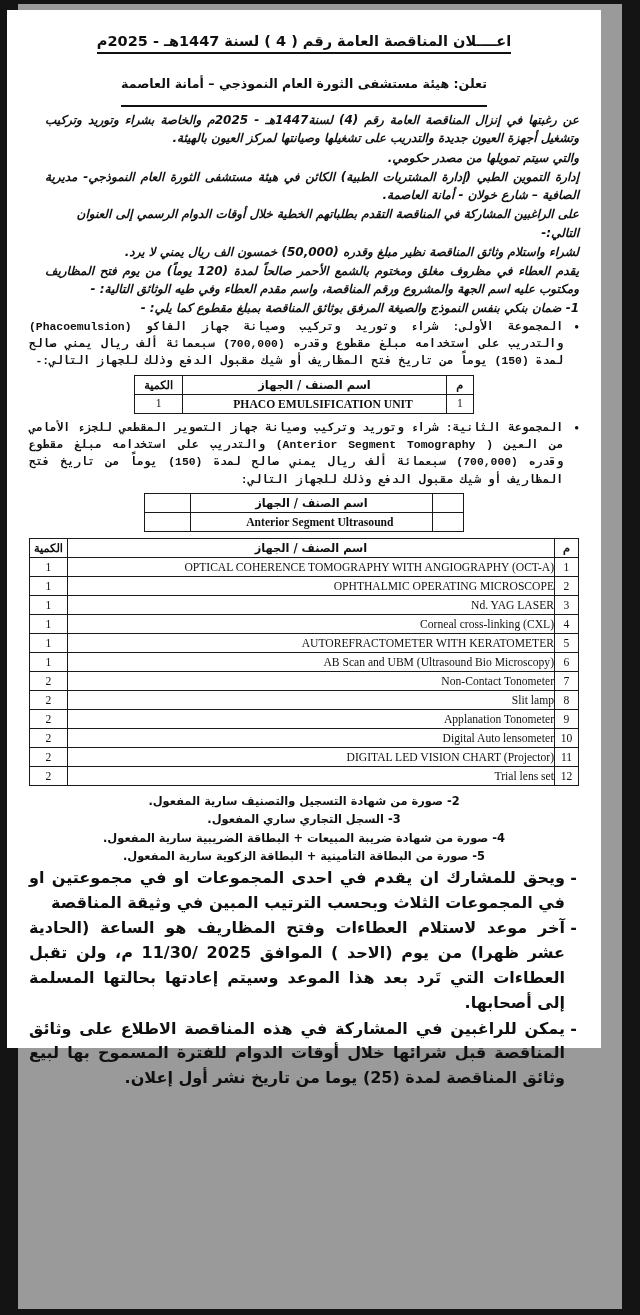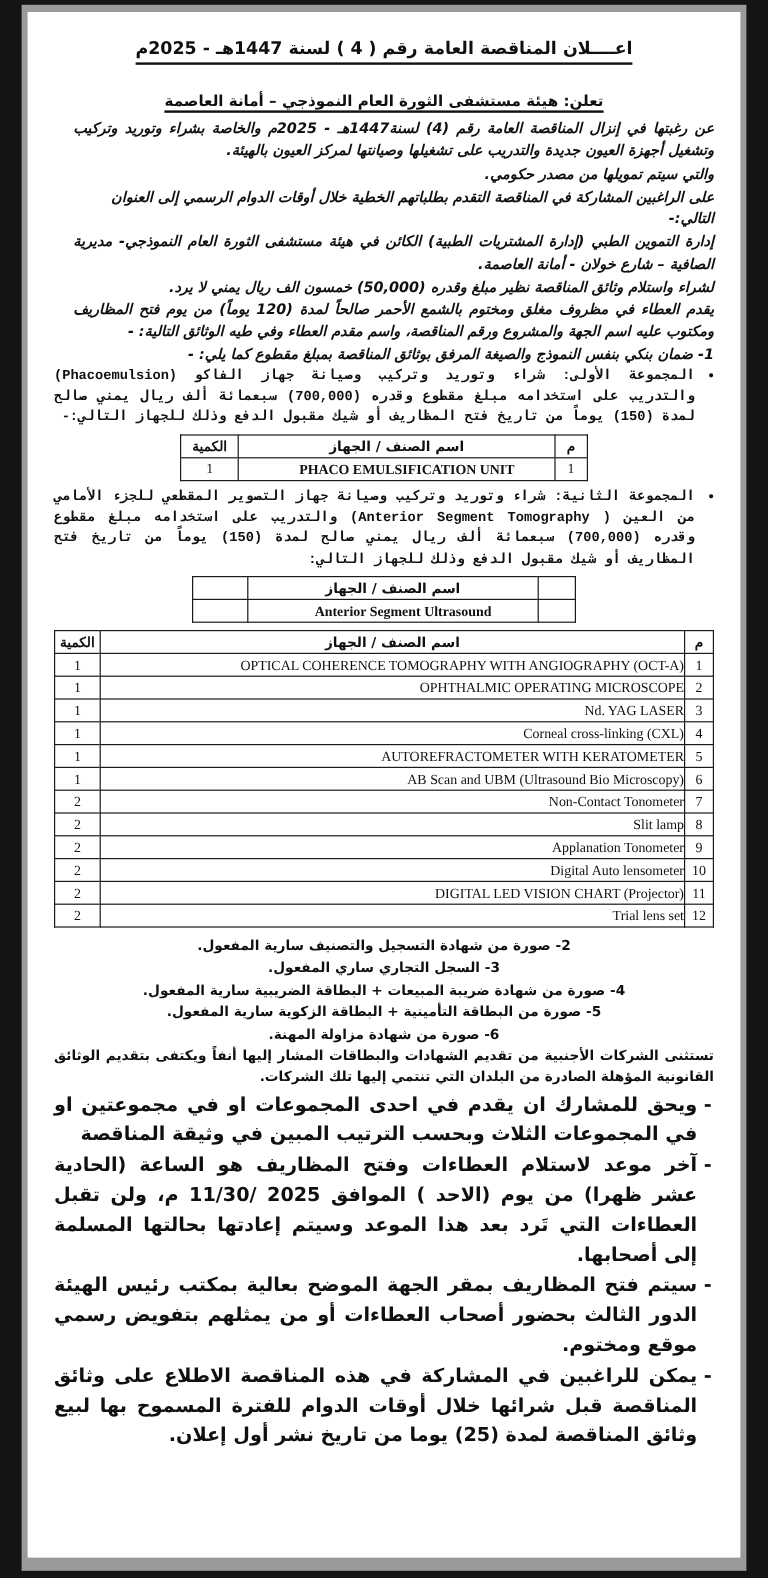--- a/index.html
+++ b/index.html
@@ -22,23 +22,23 @@
   }
   .frame-gray {
     position: absolute;
     left: 18px; top: 4px;
     width: 604px;
     height: 1305px;
     background: #9a9a9a;
   }
   .page {
     position: absolute;
-    left: 23px; top: 10px;
+    left: 7px; top: 10px;
     width: 594px;
-    height: 1288px;
+    height: 1038px;
     background: #ffffff;
     box-sizing: border-box;
     padding: 8px 22px 6px 22px;
     direction: rtl;
     text-align: right;
     color: #101010;
     font-family: "DejaVu Sans", sans-serif;
   }
 
   .doc-title {
@@ -55,21 +55,21 @@
     display: inline-block;
   }
   .sub-title {
     text-align: center;
     font-weight: bold;
     font-size: 12.6px;
     margin: 22px 0 4px 0;
   }
   .sub-title .u {
     border-bottom: 2px solid #111;
-    padding-bottom: 1px;
+    padding-bottom: 14px;
     display: inline-block;
   }
 
   p.para {
     margin: 0 0 1px 16px;
     font-size: 12px;
     font-weight: bold;
     line-height: 1.52;
     text-align: justify;
     text-align-last: right;
@@ -206,22 +206,22 @@
     <div class="doc-title">
       <span class="u">اعــــلان المناقصة العامة رقم ( 4  ) لسنة 1447هـ - 2025م</span>
     </div>
 
     <div class="sub-title">
       <span class="u">تعلن: هيئة مستشفى الثورة العام النموذجي – أمانة العاصمة</span>
     </div>
 
     <p class="para">عن رغبتها في إنزال المناقصة العامة رقم (4) لسنة1447هـ - 2025م والخاصة بشراء وتوريد وتركيب وتشغيل أجهزة العيون جديدة والتدريب على تشغيلها وصيانتها لمركز العيون بالهيئة.</p>
     <p class="para rt">والتي سيتم تمويلها من مصدر حكومي.</p>
+    <p class="para">إدارة التموين الطبي (إدارة المشتريات الطبية)  الكائن في هيئة مستشفى الثورة العام النموذجي- مديرية الصافية – شارع خولان - أمانة العاصمة.</p>
     <p class="para rt">على الراغبين المشاركة في المناقصة التقدم بطلباتهم الخطية خلال أوقات الدوام الرسمي إلى العنوان التالي:-</p>
-    <p class="para">إدارة التموين الطبي (إدارة المشتريات الطبية)  الكائن في هيئة مستشفى الثورة العام النموذجي- مديرية الصافية – شارع خولان - أمانة العاصمة.</p>
     <p class="para rt">لشراء واستلام وثائق المناقصة نظير مبلغ وقدره (50,000) خمسون الف ريال يمني لا يرد.</p>
     <p class="para">يقدم العطاء في مظروف مغلق ومختوم بالشمع الأحمر صالحاً لمدة (120 يوماً) من يوم فتح المظاريف ومكتوب عليه اسم الجهة والمشروع ورقم المناقصة، واسم مقدم العطاء وفي طيه الوثائق التالية: -</p>
 
     <p class="para rt">1- ضمان بنكي بنفس النموذج والصيغة المرفق بوثائق المناقصة بمبلغ مقطوع كما يلي: -</p>
 
     <ul class="bullets">
 
       <li>المجموعة الأولى: شراء وتوريد وتركيب وصيانة جهاز الفاكو (Phacoemulsion) والتدريب على استخدامه مبلغ مقطوع وقدره (700,000) سبعمائة ألف ريال يمني صالح لمدة (150) يوماً من تاريخ فتح المظاريف أو شيك مقبول الدفع وذلك للجهاز التالي:-</li>
     </ul>
 
@@ -334,28 +334,25 @@
           <td class="col-qty">2</td>
         </tr>
       </tbody>
     </table>
 
     <ol class="numlist">
       <li>2- صورة من شهادة التسجيل والتصنيف سارية المفعول.</li>
       <li>3- السجل التجاري ساري المفعول.</li>
       <li>4- صورة من شهادة ضريبة المبيعات + البطاقة الضريبية سارية المفعول.</li>
       <li>5- صورة من البطاقة التأمينية + البطاقة الزكوية سارية المفعول.</li>
-      <li>6- صورة من شهادة مزاولة المهنة.</li>
     </ol>
 
-    <p class="plain-block">تستثنى الشركات الأجنبية من تقديم الشهادات والبطاقات المشار إليها أنفاً ويكتفى بتقديم الوثائق القانونية المؤهلة الصادرة من البلدان التي تنتمي إليها تلك الشركات.</p>
 
     <ul class="dashes">
       <li>ويحق للمشارك ان يقدم في احدى المجموعات او في مجموعتين او في المجموعات الثلاث وبحسب الترتيب المبين في وثيقة المناقصة</li>
       <li>آخر موعد لاستلام العطاءات وفتح المظاريف هو الساعة (الحادية عشر ظهرا) من يوم (الاحد ) الموافق 2025 /11/30 م، ولن تقبل العطاءات التي تَرد بعد هذا الموعد وسيتم إعادتها بحالتها المسلمة إلى أصحابها.</li>
-      <li>سيتم فتح المظاريف بمقر الجهة الموضح بعالية بمكتب رئيس الهيئة الدور الثالث بحضور أصحاب العطاءات أو من يمثلهم بتفويض رسمي موقع ومختوم.</li>
       <li>يمكن للراغبين في المشاركة في هذه المناقصة الاطلاع على وثائق المناقصة قبل شرائها خلال أوقات الدوام للفترة المسموح بها لبيع وثائق المناقصة لمدة (25) يوما من تاريخ نشر أول إعلان.</li>
     </ul>
 
     <div class="bottom-pad"></div>
 
   </div>
 </div>
 
 </body></html>

